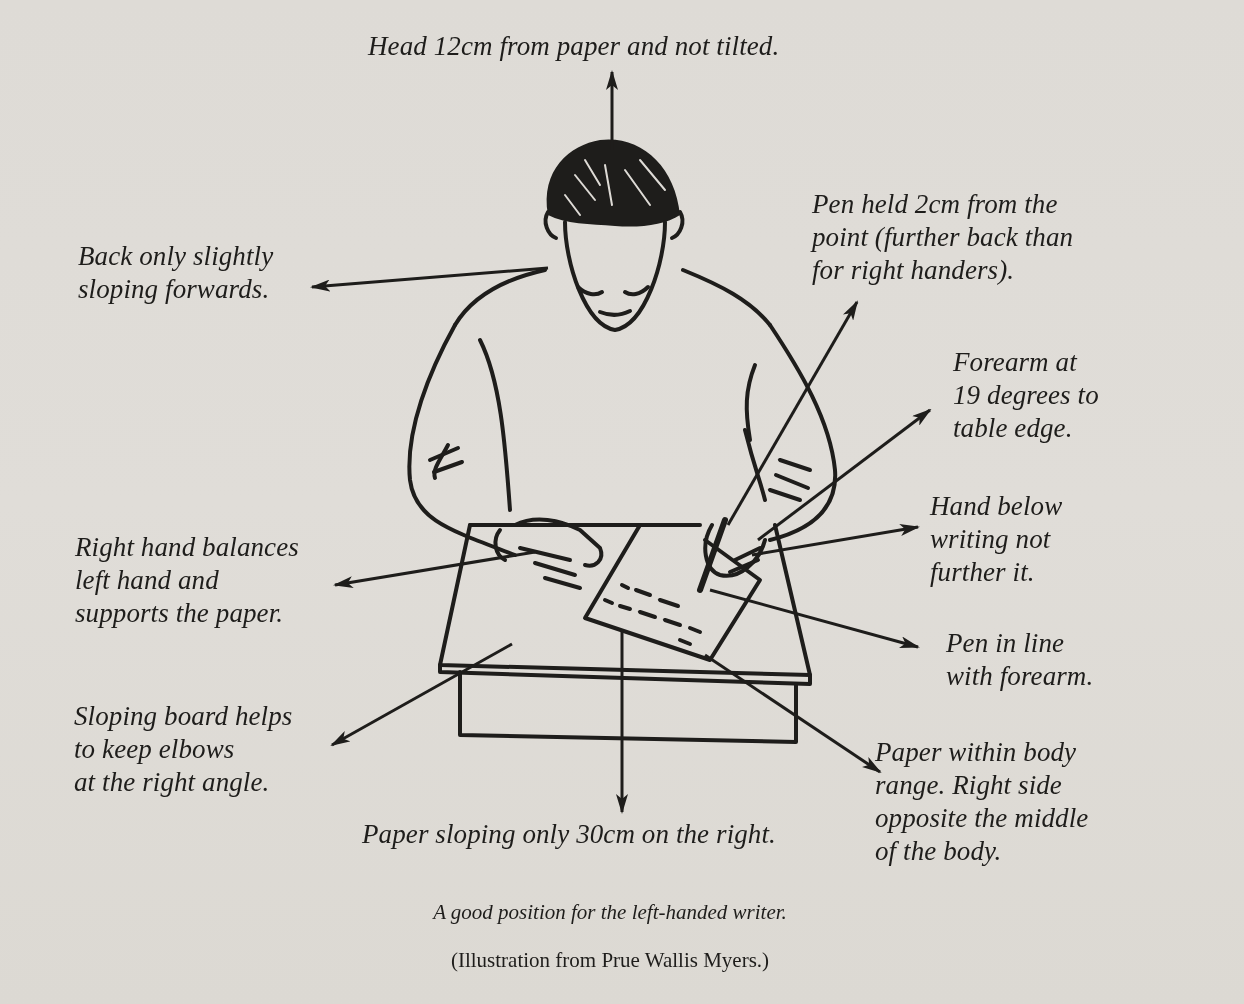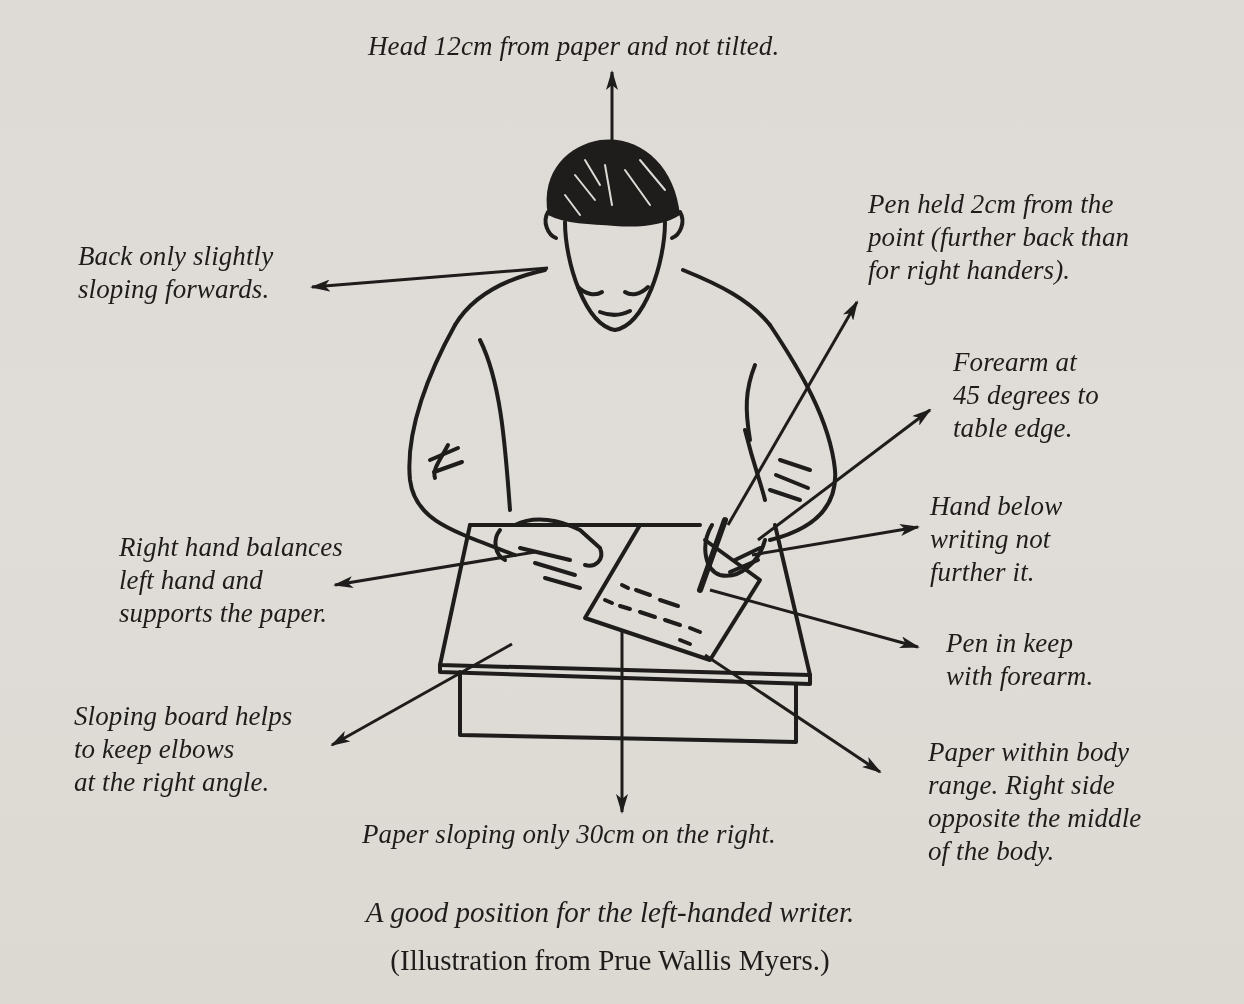--- a/index.html
+++ b/index.html
@@ -13,21 +13,21 @@
   .lbl {
     position:absolute;
     font-style:italic;
     font-size:27px;
     line-height:33px;
     white-space:pre;
     letter-spacing:0.1px;
   }
   .cap {
     position:absolute;
-    font-size:29px;
+    font-size:21px;
     line-height:40px;
     white-space:pre;
     text-align:center;
   }
   svg#art { position:absolute; left:0; top:0; }
 </style>
 </head>
 <body>
 
 <svg id="art" width="1244" height="1004" viewBox="0 0 1244 1004">
@@ -115,37 +115,37 @@
     <line x1="710" y1="590" x2="918" y2="647" marker-end="url(#ah)"></line>
     <line x1="512" y1="644" x2="332" y2="745" marker-end="url(#ah)"></line>
     <line x1="705" y1="655" x2="880" y2="772" marker-end="url(#ah)"></line>
     <line x1="622" y1="630" x2="622" y2="812" marker-end="url(#ah)"></line>
   </g>
 </svg>
 
 <div class="lbl" style="left:368px; top:30px;">Head 12cm from paper and not tilted.</div>
 <div class="lbl" style="left:78px; top:240px;">Back only slightly
 sloping forwards.</div>
-<div class="lbl" style="left:868px; top:188px;">Pen held 2cm from the
+<div class="lbl" style="left:812px; top:188px;">Pen held 2cm from the
 point (further back than
 for right handers).</div>
 <div class="lbl" style="left:953px; top:346px;">Forearm at
-45 degrees to
+19 degrees to
 table edge.</div>
 <div class="lbl" style="left:930px; top:490px;">Hand below
 writing not
 further it.</div>
-<div class="lbl" style="left:75px; top:531px;margin-left:44px;">Right hand balances
+<div class="lbl" style="left:75px; top:531px;">Right hand balances
 left hand and
 supports the paper.</div>
-<div class="lbl" style="left:946px; top:627px;">Pen in keep
+<div class="lbl" style="left:946px; top:627px;">Pen in line
 with forearm.</div>
 <div class="lbl" style="left:74px; top:700px;">Sloping board helps
 to keep elbows
 at the right angle.</div>
-<div class="lbl" style="left:928px; top:736px;">Paper within body
+<div class="lbl" style="left:875px; top:736px;">Paper within body
 range. Right side
 opposite the middle
 of the body.</div>
 <div class="lbl" style="left:362px; top:818px;">Paper sloping only 30cm on the right.</div>
 
 <div class="cap" style="left:300px; top:892px; width:620px; font-style:italic;">A good position for the left-handed writer.</div>
 <div class="cap" style="left:300px; top:940px; width:620px;">(Illustration from Prue Wallis Myers.)</div>
 
 </body></html>

